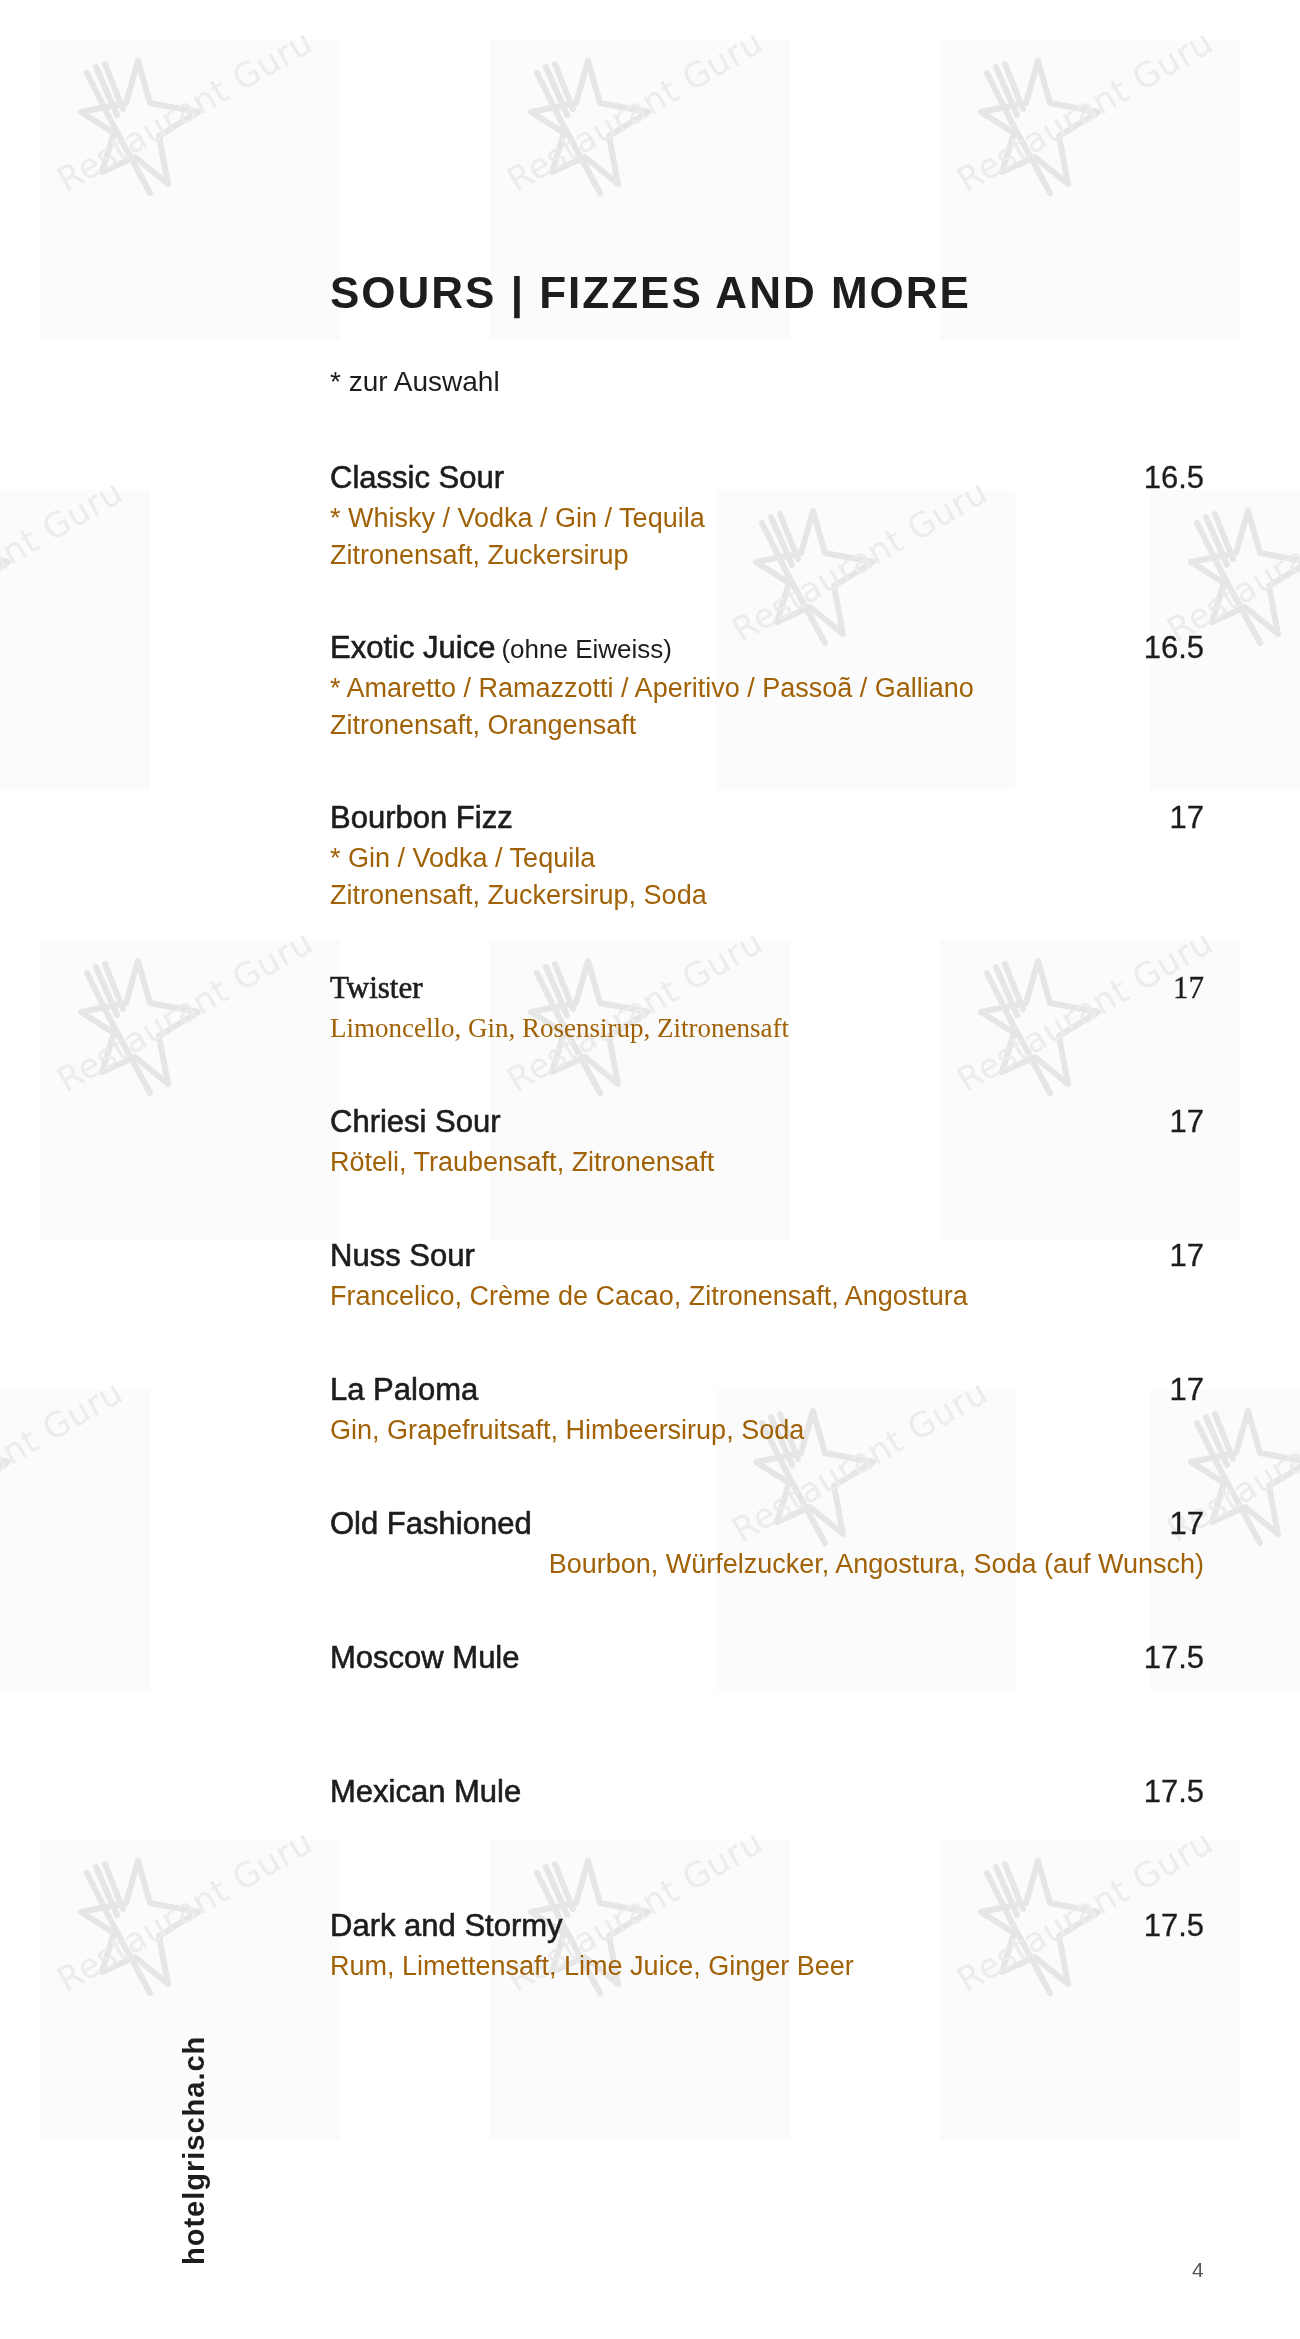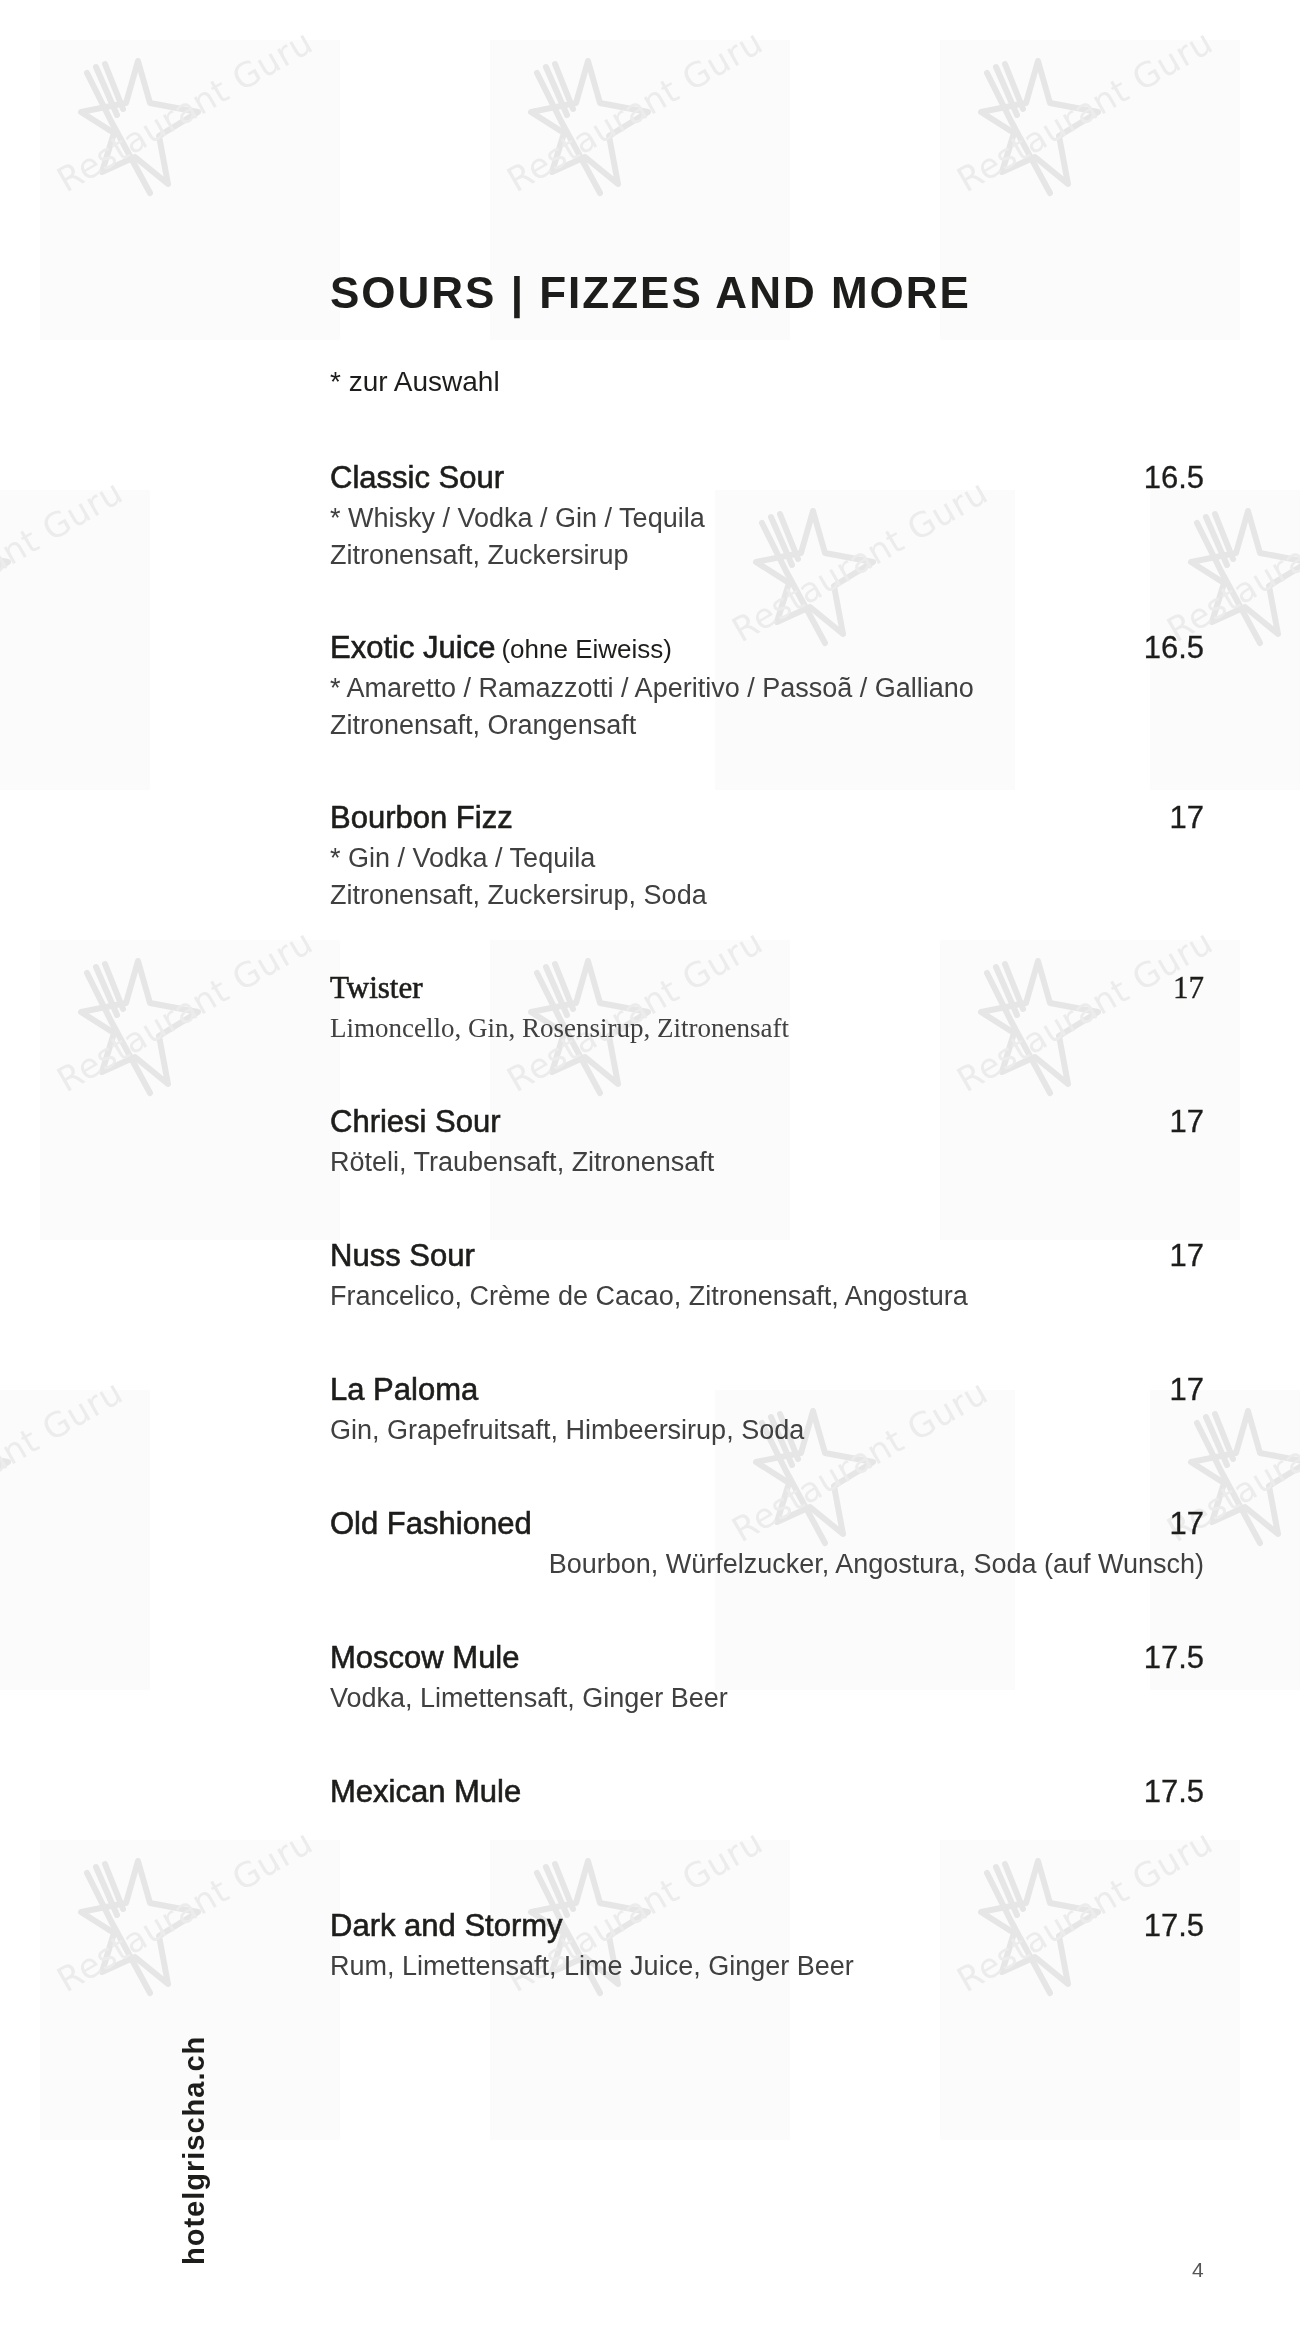--- a/index.html
+++ b/index.html
@@ -109,21 +109,21 @@
       margin-left: 6px;
     }
     .item-price {
       font-size: 31px;
       color: #1d1d1b;
       -webkit-text-stroke: 0.3px #1d1d1b;
     }
     .item-line {
       font-size: 27px;
       line-height: 37px;
-      color: #404040;
+      color: #a16207;
       font-weight: normal;
     }
 
     .side-url {
       position: absolute;
       left: 148px;
       top: 2265px;
       transform: rotate(-90deg);
       transform-origin: left top;
       font-size: 29px;
@@ -359,21 +359,20 @@
       <div class="item-line">Bourbon, Würfelzucker, Angostura, Soda (auf Wunsch)</div>
     </li>
 
     <li class="menu-item" style="top:1180px;">
       <div class="item-head">
         <span class="item-name">
           <span class="name-main">Moscow Mule</span>
         </span>
         <span class="item-price">17.5</span>
       </div>
-      <div class="item-line">Vodka, Limettensaft, Ginger Beer</div>
     </li>
 
     <li class="menu-item" style="top:1314px;">
       <div class="item-head">
         <span class="item-name">
           <span class="name-main">Mexican Mule</span>
         </span>
         <span class="item-price">17.5</span>
       </div>
     </li>

